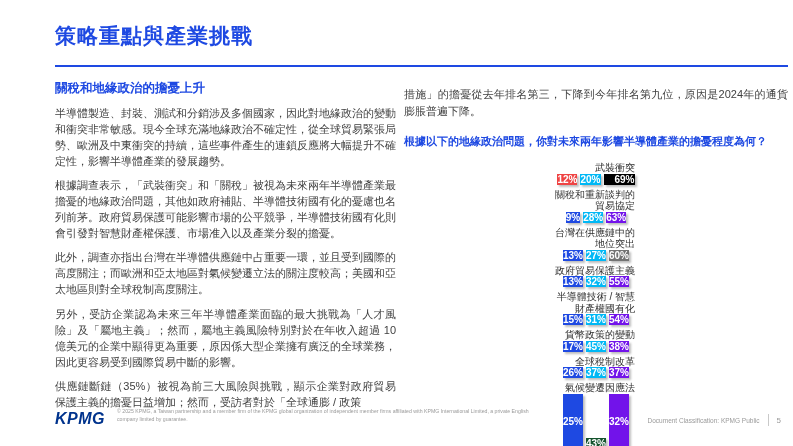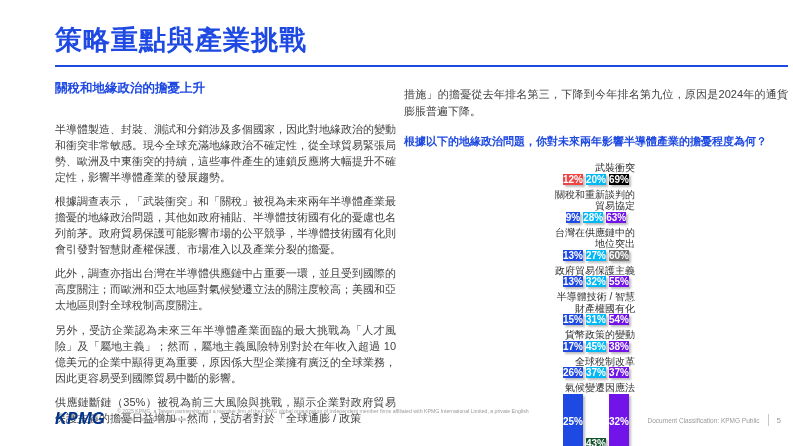--- a/index.html
+++ b/index.html
@@ -4,28 +4,28 @@
 <style>
   * { margin:0; padding:0; box-sizing:border-box; }
   html,body { width:793px; height:446px; }
   body {
     font-family:"Liberation Sans","DejaVu Sans",sans-serif;
     background:#ffffff; color:#3f3f3f; position:relative; overflow:hidden;
   }
   .slide { position:absolute; inset:0; }
   .page-title {
     position:absolute; left:55px; top:22px; right:8px;
-    font-size:27px; font-weight:bold; color:#1E49E2; letter-spacing:1px;
+    font-size:21px; font-weight:bold; color:#1E49E2; letter-spacing:1px;
   }
   .title-rule {
     position:absolute; left:55px; right:5px; top:65px;
     border-top:2px solid #1E49E2;
   }
   .col-left { position:absolute; left:55px; top:80px; width:341px; }
-  .col-left h2 { font-size:12.5px; font-weight:bold; color:#1E49E2; margin-bottom:24px; }
+  .col-left h2 { font-size:12.5px; font-weight:bold; color:#1E49E2; margin-bottom:8px; }
   .col-left p { font-size:11px; line-height:1.46; margin-bottom:8px; text-align:justify; color:#3f3f3f; }
   .col-right { position:absolute; left:404px; top:86px; width:384px; }
   .col-right .continuation { font-size:11px; line-height:1.5; color:#3f3f3f; text-align:justify; }
   .chart-title { font-size:11px; font-weight:bold; color:#1E49E2; margin:15px 0 13px 0; }
   .chart-row { display:flex; align-items:center; margin-bottom:4px;flex-direction:column; }
   .chart-label {
     width:84px; text-align:right; font-size:10px; line-height:1.15;
     white-space:pre-line; margin-right:6px; color:#333333; flex:none;
   }
   .chart-bar { flex:1; display:flex; gap:3px; height:20px; }
@@ -71,21 +71,21 @@
 
   <div class="col-right">
     <p class="continuation">措施」的擔憂從去年排名第三，下降到今年排名第九位，原因是2024年的通貨膨脹普遍下降。</p>
     <div class="chart-title">根據以下的地緣政治問題，你對未來兩年影響半導體產業的擔憂程度為何？</div>
     <div>
         <div class="chart-row">
           <div class="chart-label">武裝衝突</div>
           <div class="chart-bar">
             <div class="seg" style="flex-grow: 12; background: #ef4444;">12%</div>
             <div class="seg" style="flex-grow: 20; background: rgb(0, 184, 245);">20%</div>
-            <div class="seg" style="flex-grow: 69; background: #000000;">69%</div>
+            <div class="seg" style="flex-grow: 69; background: #000000; padding-left: 11px;">69%</div>
           </div>
         </div>
         <div class="chart-row">
           <div class="chart-label">關稅和重新談判的
 貿易協定</div>
           <div class="chart-bar">
             <div class="seg" style="flex-grow: 9; background: rgb(30, 73, 226);">9%</div>
             <div class="seg" style="flex-grow: 28; background: rgb(0, 184, 245);">28%</div>
             <div class="seg" style="flex-grow: 63; background: rgb(114, 19, 234);">63%</div>
           </div>

